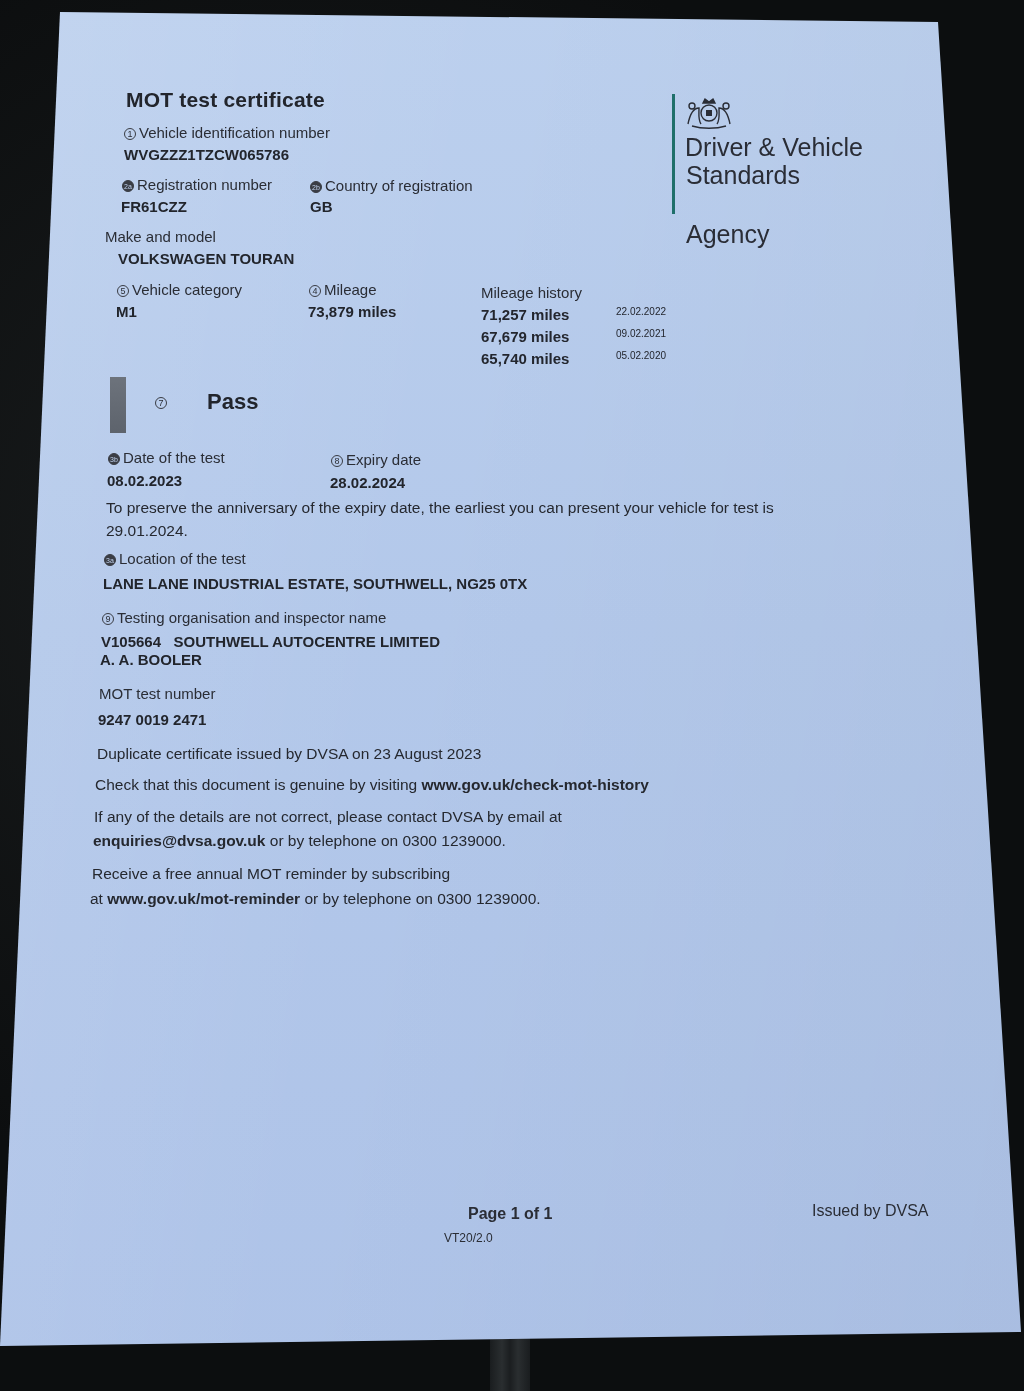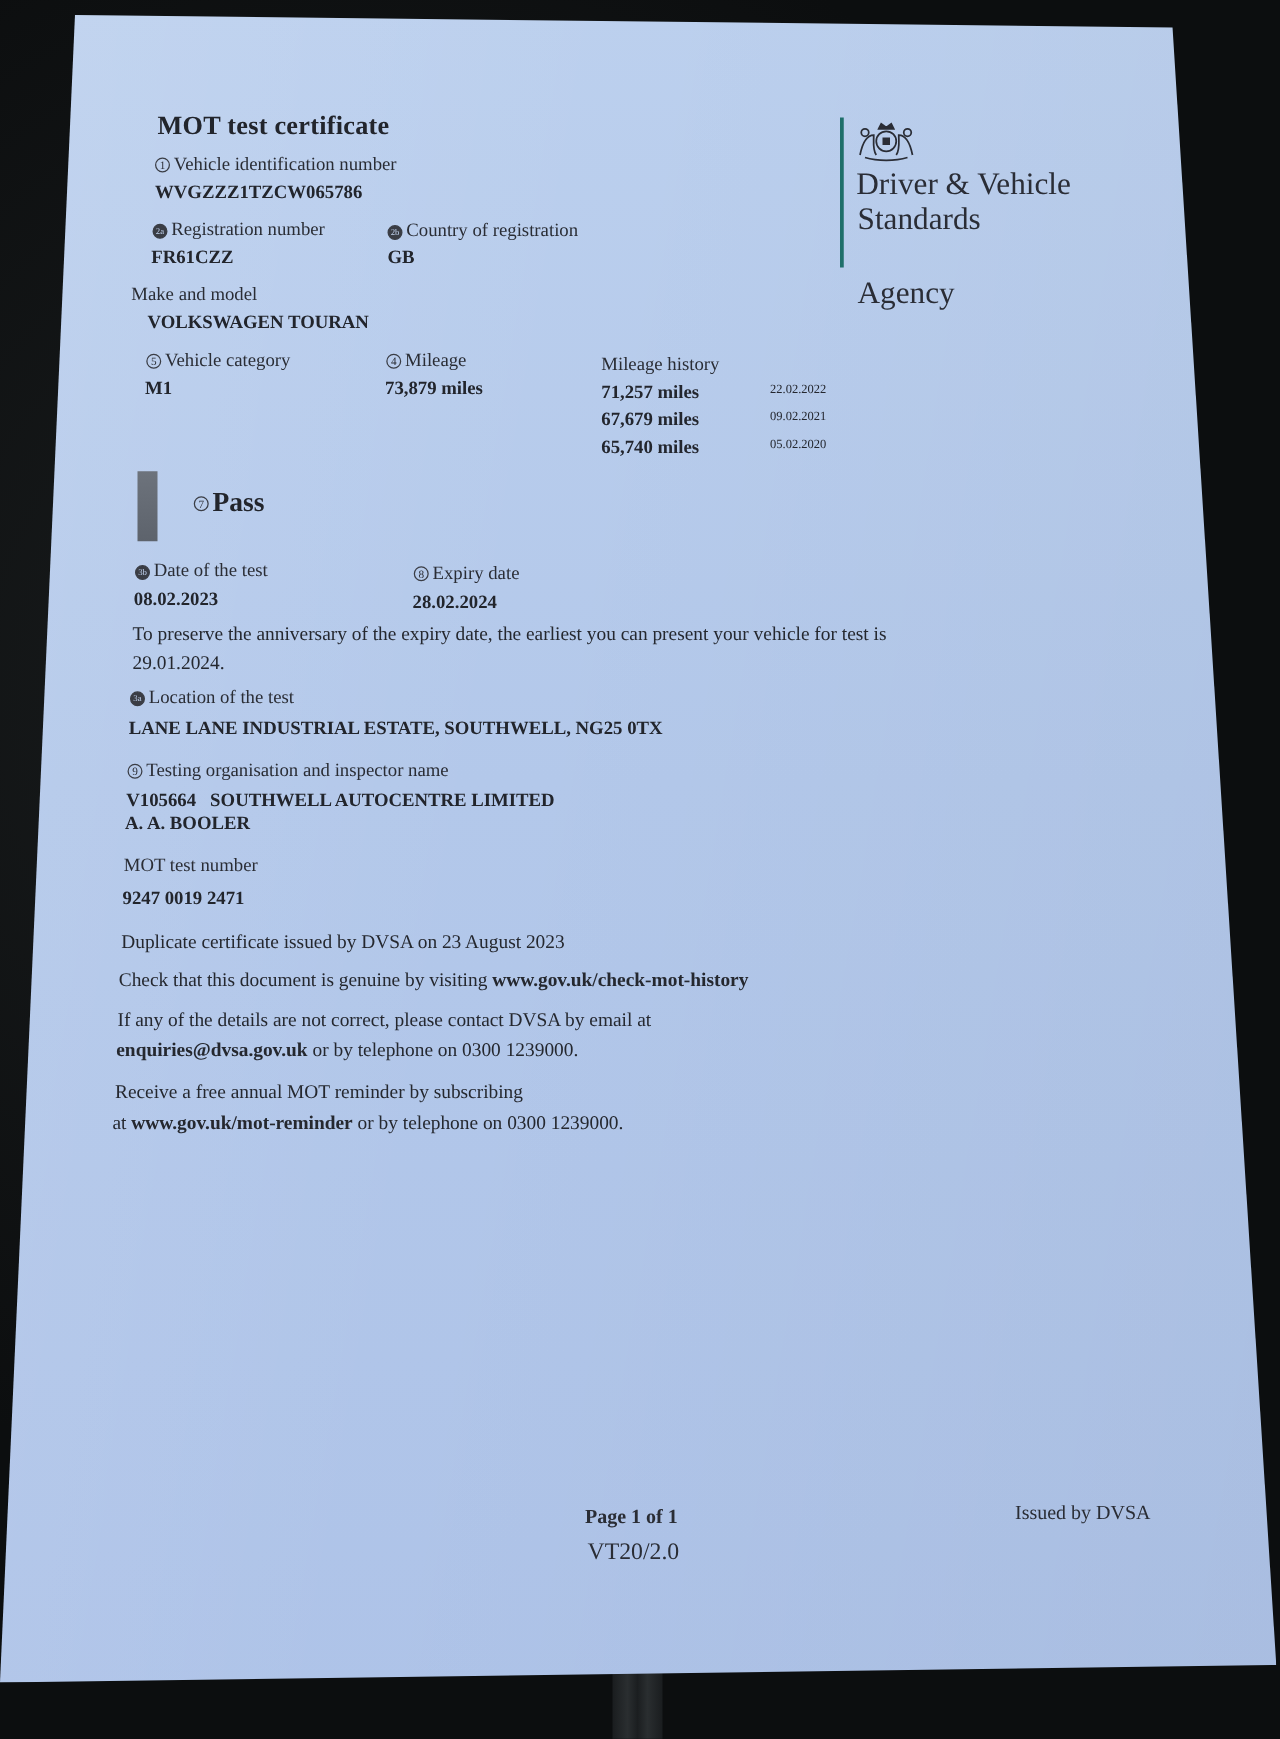--- a/index.html
+++ b/index.html
@@ -22,21 +22,21 @@
     .paper {
       position: absolute; left: 0; top: 0; width: 1024px; height: 1391px;
       background: linear-gradient(180deg, #bcd0ee 0%, #b3c8ea 45%, #aec3e8 100%);
       clip-path: polygon(60px 12px, 938px 22px, 1021px 1332px, 0px 1346px);
     }
     .sheen {
       position: absolute; left: 0; top: 0; width: 1024px; height: 1391px;
       background: linear-gradient(100deg, rgba(255,255,255,0.10) 0%, rgba(255,255,255,0) 40%, rgba(0,0,0,0.03) 100%);
       clip-path: polygon(60px 12px, 938px 22px, 1021px 1332px, 0px 1346px);
     }
-    .abs { position: absolute; white-space: nowrap; font-family: Liberation Serif, serif; }
+    .abs { position: absolute; white-space: nowrap; }
     .title { font-size: 21px; font-weight: bold; letter-spacing: 0.2px; color: #22252c; }
     .label { font-size: 15px; color: #2a2d35; }
     .value { font-size: 15px; font-weight: bold; color: #22252c; }
     .badge {
       display: inline-block; font-size: 9px; width: 12px; height: 12px; line-height: 11px;
       border: 1px solid #3a3d45; border-radius: 50%; text-align: center;
       margin-right: 3px; vertical-align: 1px; color: #2a2d35; font-weight: normal;
     }
     .badge.filled { background: #3a3d45; color: #c0d2ee; font-size: 7px; }
     .body-text { font-size: 15.5px; color: #25282f; }
@@ -44,21 +44,21 @@
     .logo-bar {
       position: absolute; left: 672px; top: 94px; width: 3px; height: 120px;
       background: #1f6f6a;
     }
     .logo-text { font-size: 25px; line-height: 27px; color: #2a2d36; font-weight: normal; }
     .crest { position: absolute; left: 684px; top: 94px; width: 50px; height: 36px; }
     .pass-bar {
       position: absolute; left: 110px; top: 377px; width: 16px; height: 56px;
       background: linear-gradient(180deg, #6d737c, #5d636c);
     }
-    .pass { font-size: 22px; font-weight: bold; color: #22252c; }
+    .pass { font-size: 22px; font-weight: bold; color: #22252c; margin-left: 37px; }
     .hist-row { display: flex; }
     .hist-miles { width: 135px; font-weight: bold; font-size: 15px; }
     .hist-date { font-size: 10px; }
   </style>
 </head>
 <body>
 
 <div class="backdrop"></div>
 <div class="seam"></div>
 
@@ -172,14 +172,14 @@
 <div class="abs body-text" style="left:93px; top:832px;">
   <b>enquiries@dvsa.gov.uk</b><span> or by telephone on 0300 1239000.</span>
 </div>
 
 <div class="abs body-text" style="left:92px; top:865px;">Receive a free annual MOT reminder by subscribing</div>
 <div class="abs body-text" style="left:90px; top:890px;">
   <span>at </span><b>www.gov.uk/mot-reminder</b><span> or by telephone on 0300 1239000.</span>
 </div>
 
 <div class="abs" style="left:468px; top:1205px; font-size:16px; font-weight:bold; color:#2a2d35;">Page 1 of 1</div>
-<div class="abs" style="left:470px; top:1231px; font-size:19px; color:#2a2d35;">VT20/2.0</div>
+<div class="abs" style="left:444px; top:1231px; font-size:12px; color:#2a2d35;">VT20/2.0</div>
 <div class="abs" style="left:812px; top:1202px; font-size:16px; color:#2a2d35;">Issued by DVSA</div>
 
 </body></html>

